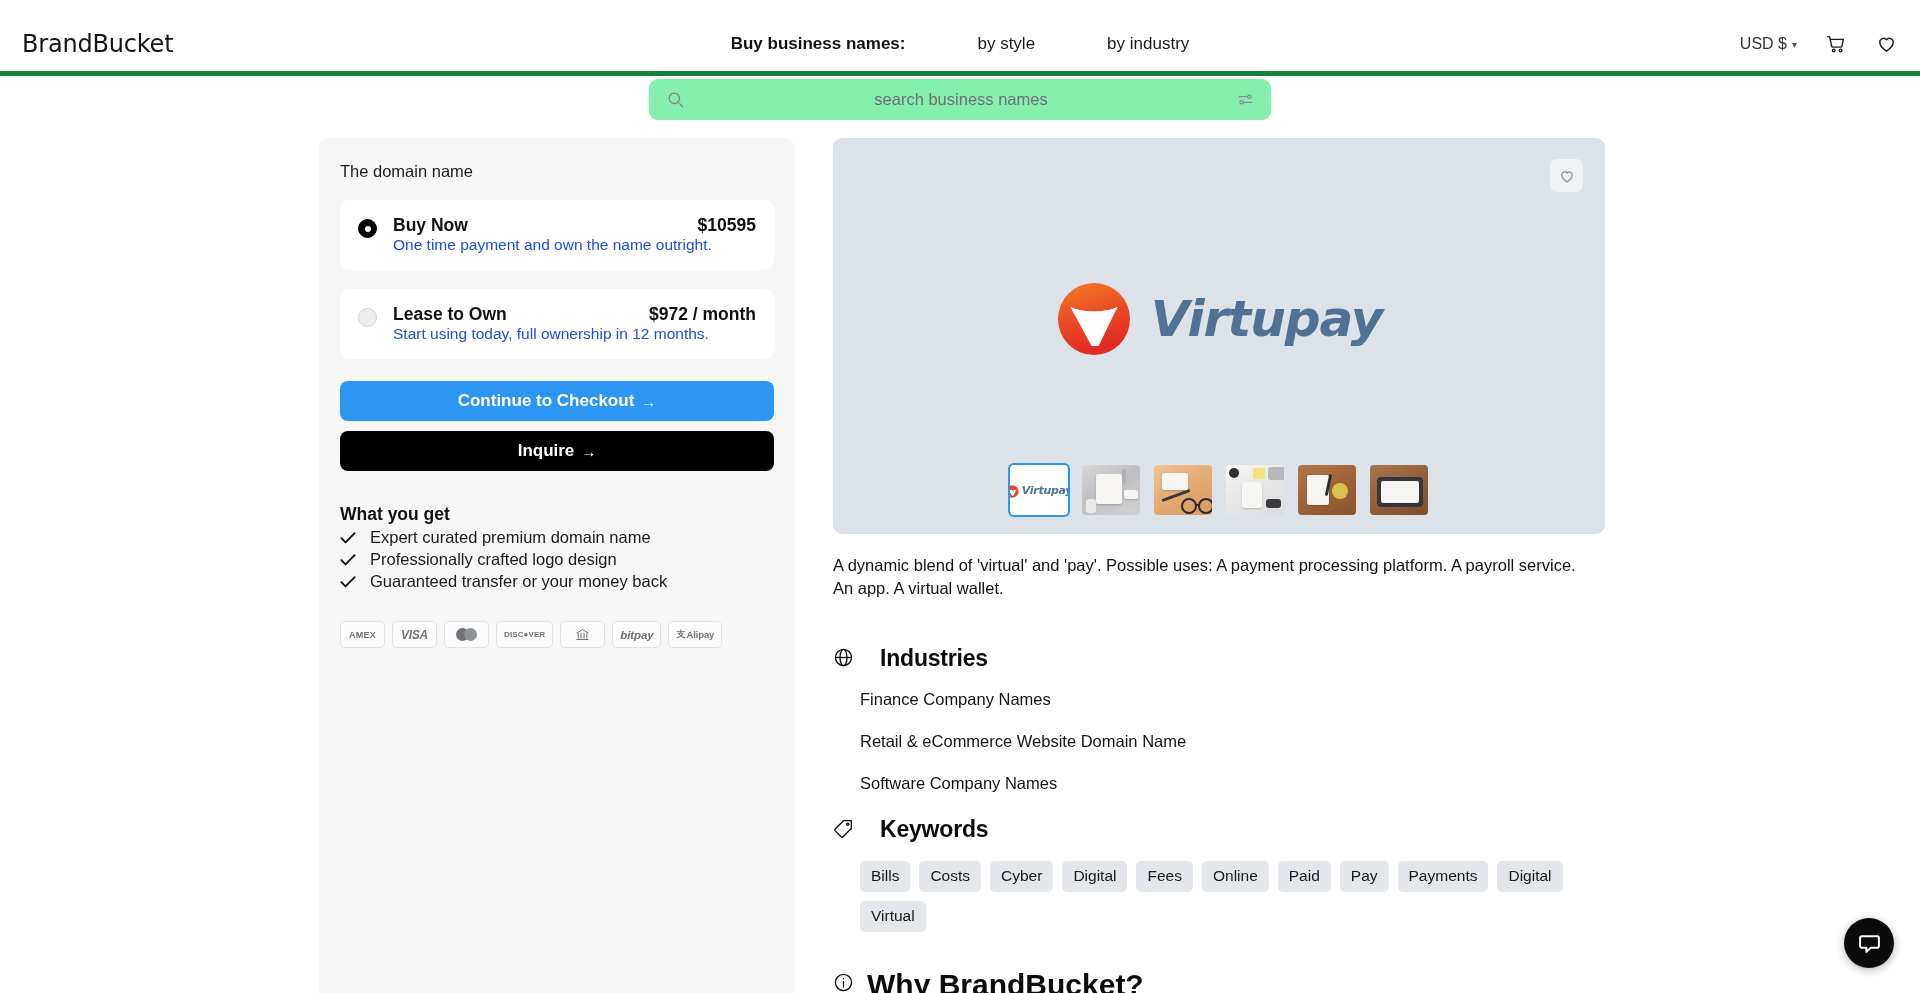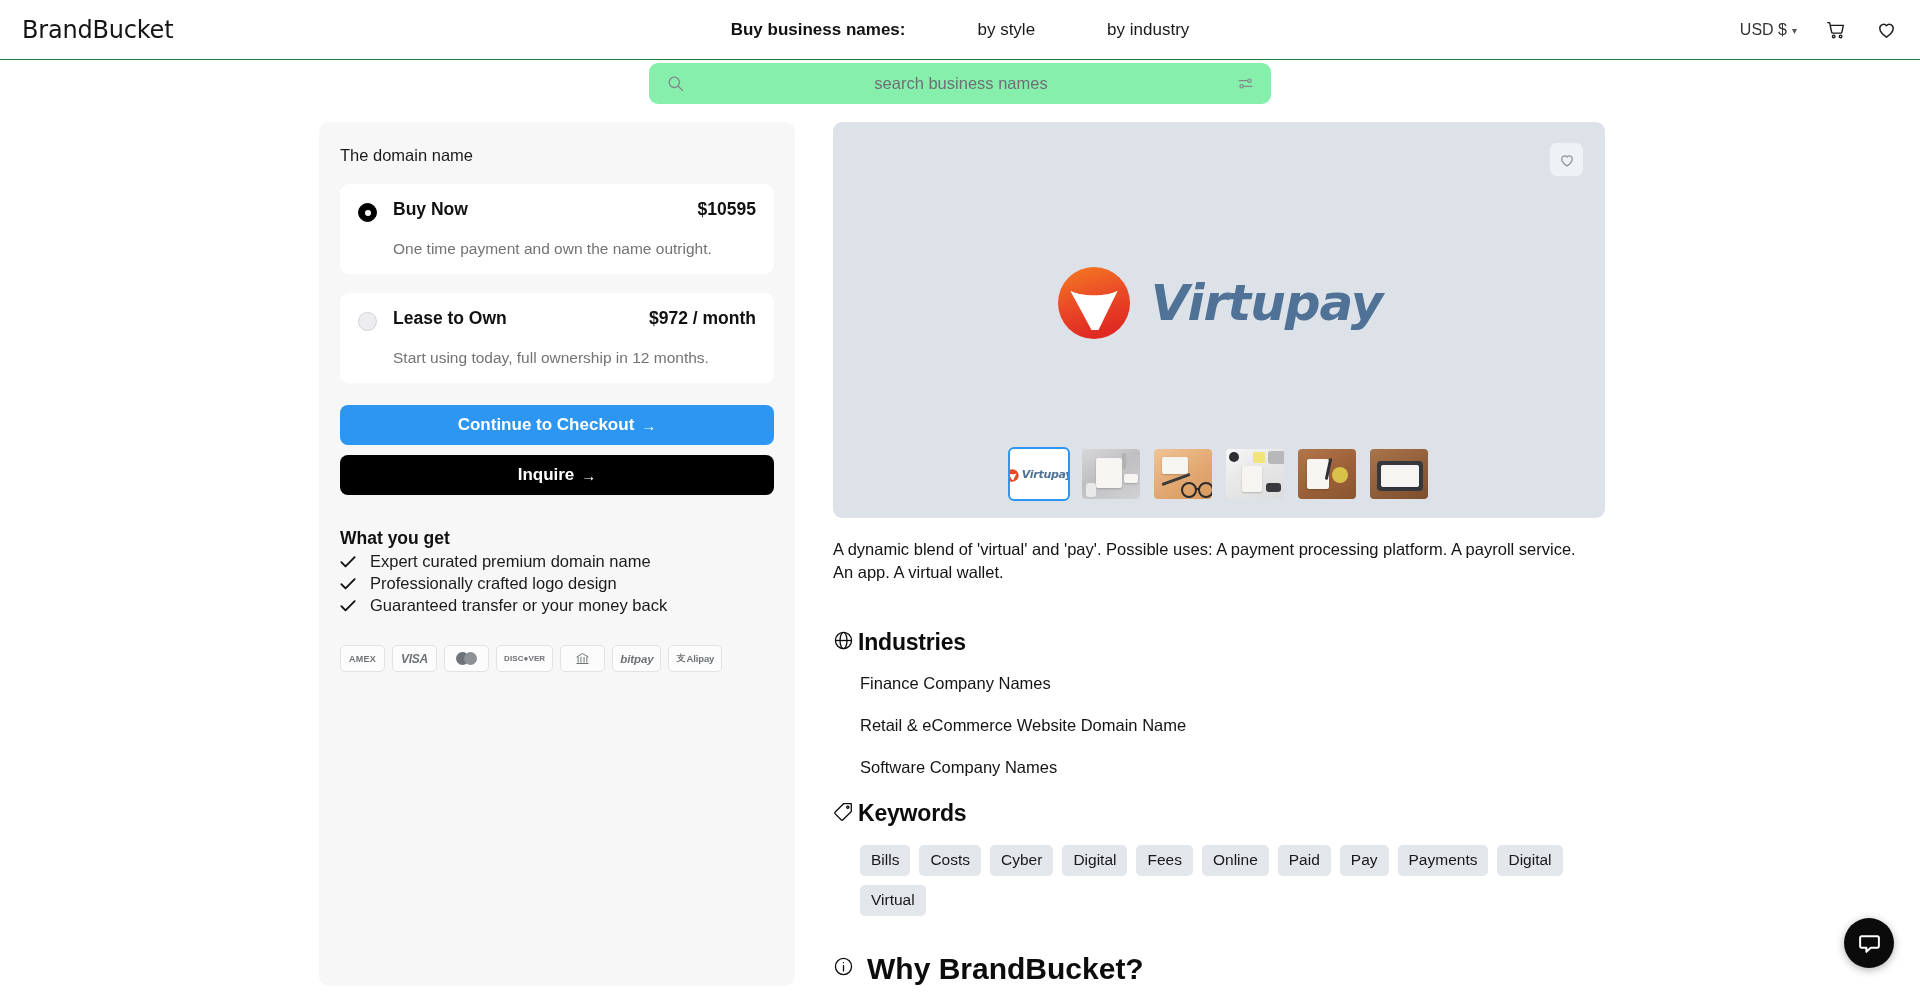--- a/index.html
+++ b/index.html
@@ -13,21 +13,22 @@
     position: relative;
   }
 
   
   .header {
     height: 60px;
     display: flex; align-items: center;
     padding: 0 22px;
     position: relative;
     background: #fff;
-    border-bottom: 1px solid #15803d;
+    border-bottom: 5px solid #15803d;
+    margin-top: 16px;
   }
   .logo {
     font-size: 24px;
     letter-spacing: -0.2px;
     font-weight: 400;
     color: #151515;
     font-family: "DejaVu Sans", sans-serif;
     white-space: nowrap;
   }
   .nav-center {
@@ -105,21 +106,21 @@
   }
   .radio.on {
     background: #000; border-color: #000;
     display: flex; align-items: center; justify-content: center;
   }
   .radio.on::after { content:""; width: 6px; height: 6px; border-radius: 50%; background: #fff; }
   .opt-body { flex: 1; }
   .opt-top { display: flex; justify-content: space-between; align-items: baseline; }
   .opt-title { font-size: 17.5px; font-weight: 700; color: #111; }
   .opt-price { font-size: 17.5px; font-weight: 700; color: #111; }
-  .opt-sub { font-size: 15.5px; color: #737373; margin-top: 20px; }
+  .opt-sub { font-size: 15.5px; color: #1d4ed8; margin-top: 0; }
 
   .btn {
     display: flex; align-items: center; justify-content: center;
     border-radius: 8px; height: 40px;
     font-size: 17px; font-weight: 700;
     cursor: pointer; border: none; width: 100%;
     font-family: "Liberation Sans", sans-serif;
   }
   .btn-primary { background: #2c96f2; color: #fff; margin-top: 22px; }
   .btn-dark { background: #000; color: #fff; margin-top: 10px; }
@@ -202,21 +203,21 @@
   }
   .ph .drk { position: absolute; background: #2f3237; border-radius: 3px; }
   .ph .note { position: absolute; background: #f2e47a; border-radius: 1px; }
 
   .desc {
     font-size: 16.5px; color: #131313; line-height: 1.42;
     margin-top: 20px; width: 755px;
   }
 
   .section { margin-top: 44px; }
-  .sec-head { display: flex; align-items: center; gap: 4px; }
+  .sec-head { display: flex; align-items: flex-end; gap: 26px; }
   .sec-title { font-size: 23px; font-weight: 700; color: #0c0c0c; letter-spacing: -0.2px; }
   .ind-list { margin-top: 18px; }
   .ind-item { font-size: 16.5px; color: #141414; margin-left: 27px; margin-bottom: 23px; cursor: pointer; }
 
   .kw-wrap { margin-top: 18px; margin-left: 27px; display: flex; flex-wrap: wrap; gap: 9px; max-width: 720px; }
   .kw {
     background: #e3e6ea; border-radius: 5px;
     padding: 6px 11px 7px 11px;
     font-size: 15.5px; color: #17181a; cursor: pointer;
   }

